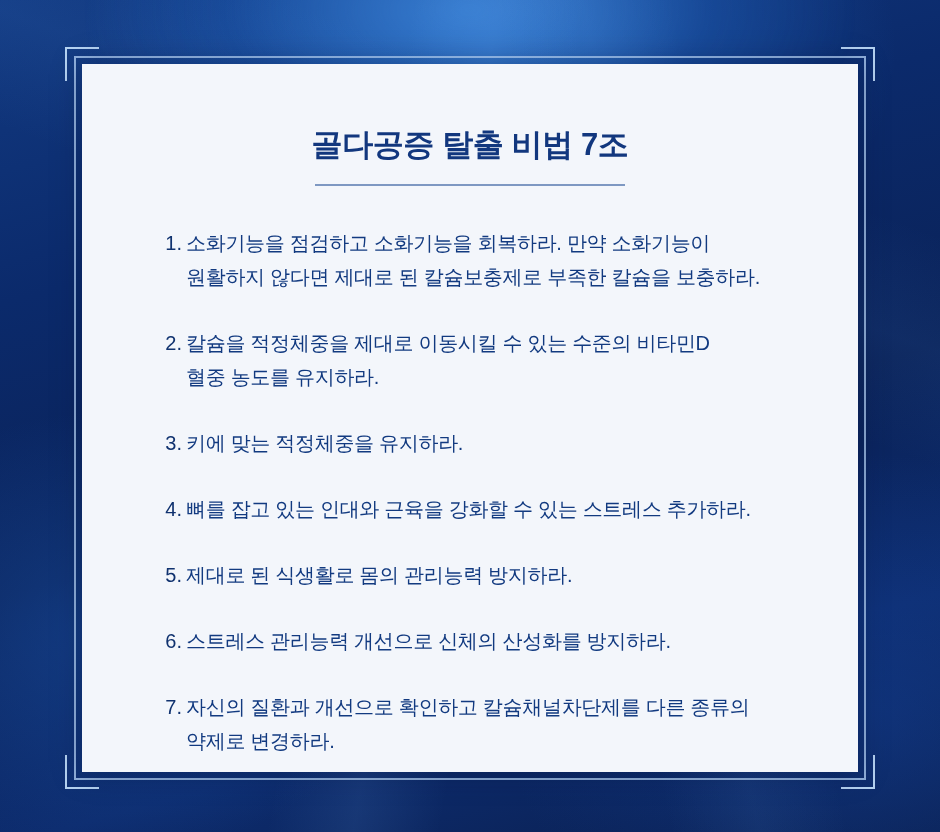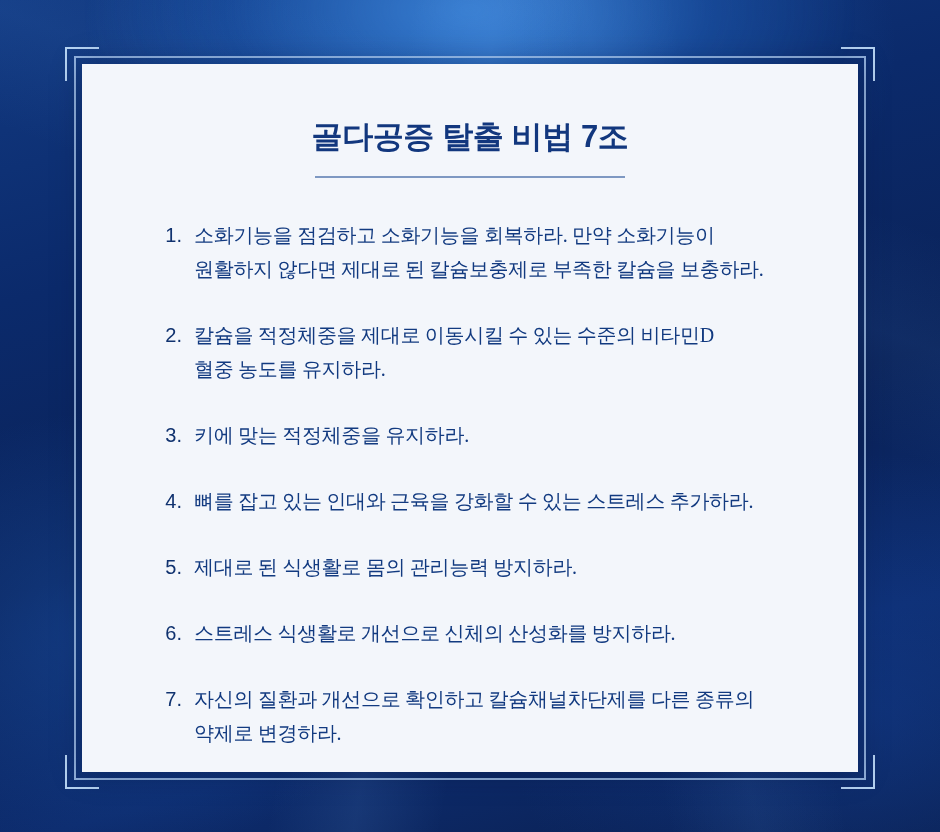--- a/index.html
+++ b/index.html
@@ -95,21 +95,21 @@
     padding: 38px 52px 0 52px;
     box-sizing: border-box;
   }
 
   .title {
     text-align: center;
     color: #12377e;
     font-size: 31px;
     font-weight: bold;
     letter-spacing: -0.4px;
-    margin: 14px 0 0 0;
+    margin: 22px 0 0 0;
     font-family: "Liberation Sans", sans-serif;
   }
 
   .title-rule {
     width: 310px;
     height: 2px;
     background: #7e98c2;
     margin: 18px auto 0 auto;
   }
 
@@ -130,26 +130,26 @@
     width: 30px;
     text-align: right;
     color: #10326f;
     font-size: 20px;
     line-height: 34px;
     font-family: "Liberation Sans", sans-serif;
   }
 
   .txt {
     flex: 1 1 auto;
-    margin-left: 12px;
+    margin-left: 4px;
     color: #123a80;
     font-size: 20px;
     line-height: 34px;
     letter-spacing: -0.3px;
-    font-family: Liberation Serif, serif;
+    font-family: Liberation Sans, sans-serif;
     white-space: pre-line;
   }
 </style>
 </head>
 <body>
 
 <div class="slide">
   <div class="glow-top"></div>
   <div class="streaks"></div>
 
@@ -190,21 +190,21 @@
             <span class="txt">뼈를 잡고 있는 인대와 근육을 강화할 수 있는 스트레스 추가하라.</span>
           </li>
 
           <li class="list-item">
             <span class="num">5.</span>
             <span class="txt">제대로 된 식생활로 몸의 관리능력 방지하라.</span>
           </li>
 
           <li class="list-item">
             <span class="num">6.</span>
-            <span class="txt">스트레스 식생활로 개선으로 신체의 산성화를 방지하라.</span>
+            <span class="txt">스트레스 관리능력 개선으로 신체의 산성화를 방지하라.</span>
           </li>
 
           <li class="list-item">
             <span class="num">7.</span>
             <span class="txt">자신의 질환과 개선으로 확인하고 칼슘채널차단제를 다른 종류의
 약제로 변경하라.</span>
           </li>
 
         </ol>
       </div>

